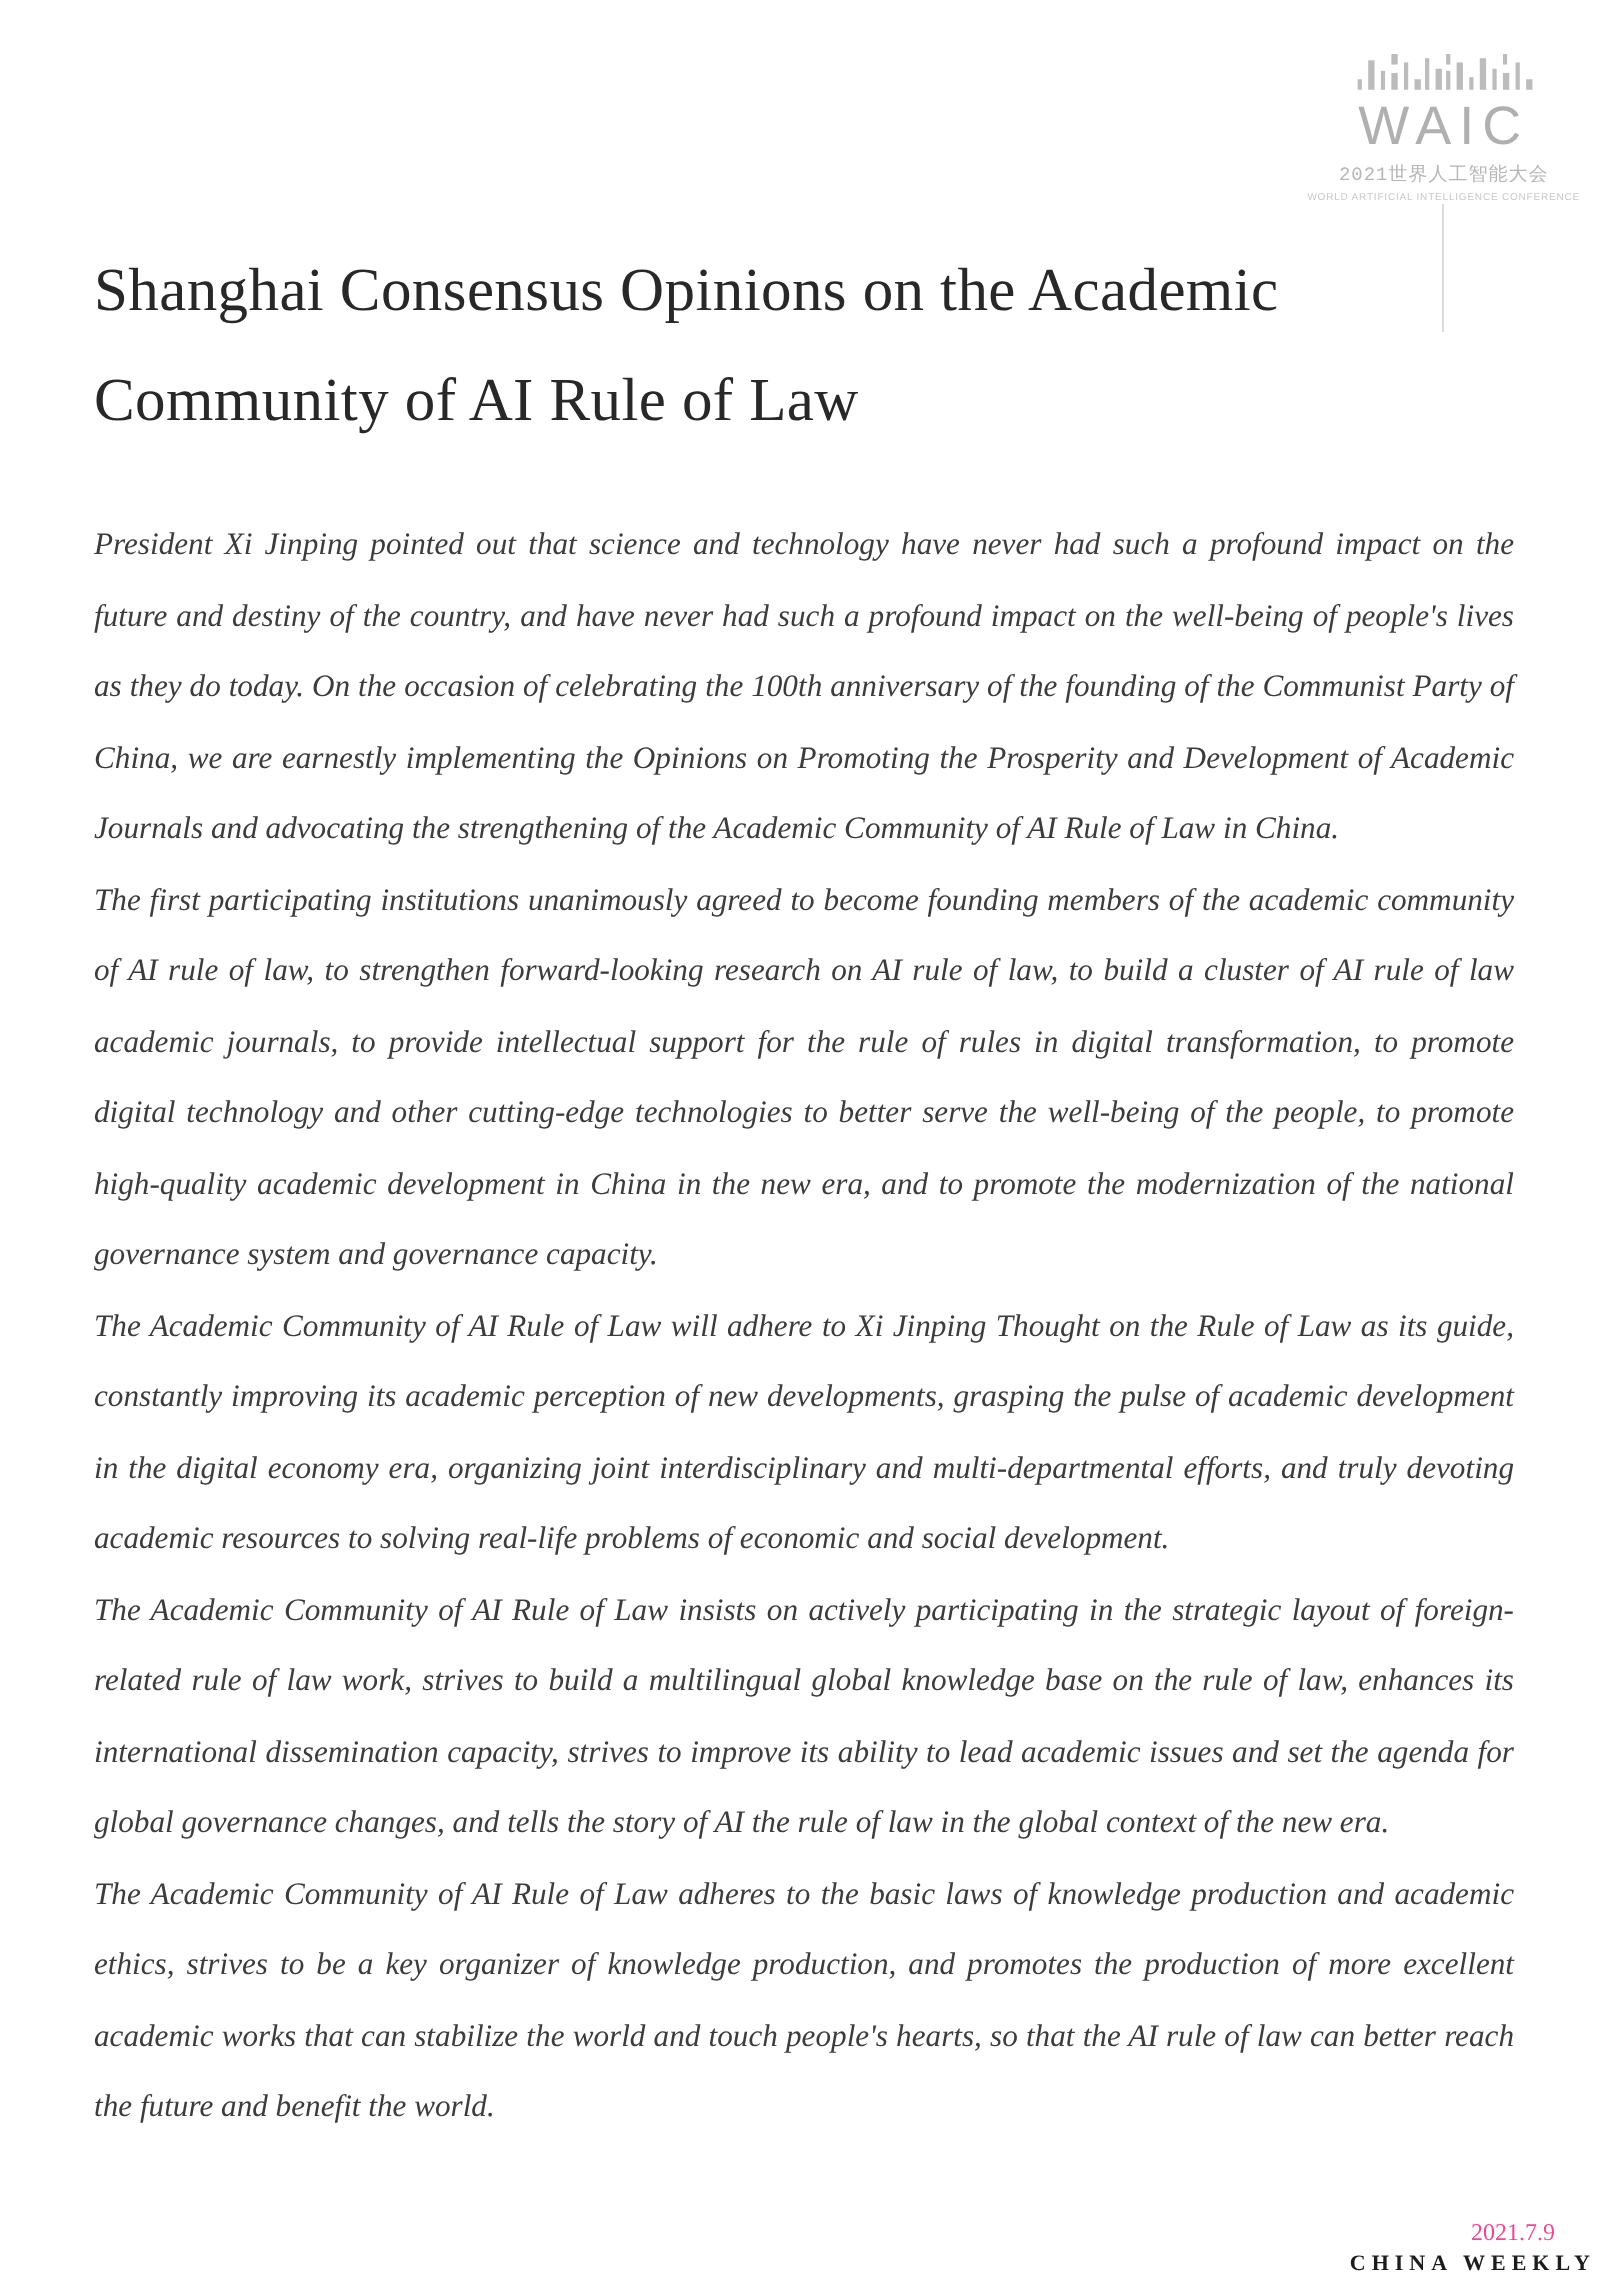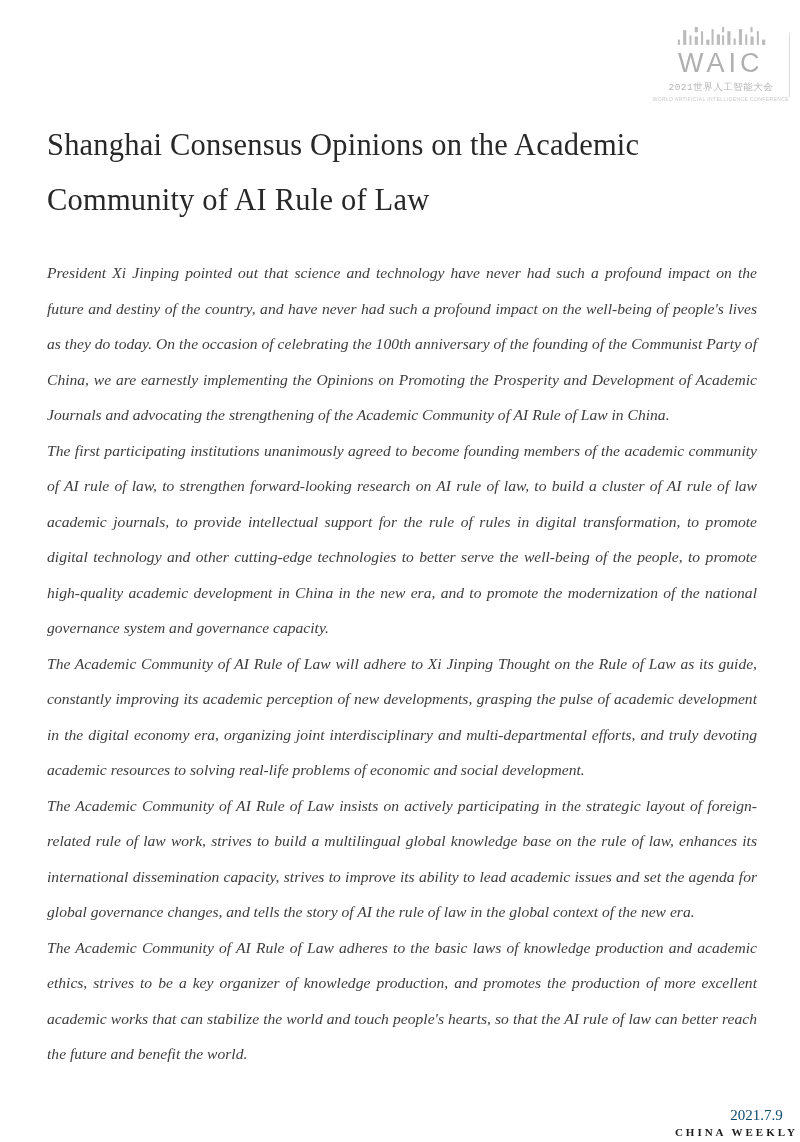--- a/index.html
+++ b/index.html
@@ -11,20 +11,21 @@
     font-family: "Liberation Serif", serif;
   }
 
   
   .logos {
     position: absolute;
     top: 27px;
     right: 10px;
     display: flex;
     align-items: center;
+    flex-direction: column;
   }
   .waic { display: flex; flex-direction: column; align-items: center; color: #b3b3b3; }
   .waic-word {
     font-family: "Liberation Sans", sans-serif;
     font-size: 27px; letter-spacing: 4px; line-height: 1;
     margin-top: 3px; color: #b0b0b0; font-weight: 400;
   }
   .waic-sub {
     font-family: Liberation Mono, monospace;
     font-size: 9.5px; margin-top: 4px; letter-spacing: 0.5px; color: #b6b6b6;
@@ -59,21 +60,21 @@
     font-size: 15.6px;
     line-height: 34px;
     color: #3c3c3c;
     text-align: right;
     margin-top: 8px;
   }
 
   
   .footer { position: absolute; right: 2px; bottom: 4px; text-align: center; }
   .date {
-    font-size: 15px; color: #0c4a6e;
+    font-size: 12px; color: #ec4899;
     position: relative; z-index: 1;
     text-align: center; padding-left: 40px;
   }
   .cn {
     font-size: 27px; font-weight: 700; color: #e1241c;
     line-height: 1.05; letter-spacing: 1px;
     position: relative; z-index: 2; margin-top: -7px;
   }
   .en {
     font-size: 11px; font-weight: 700; color: #1c1c1c;

